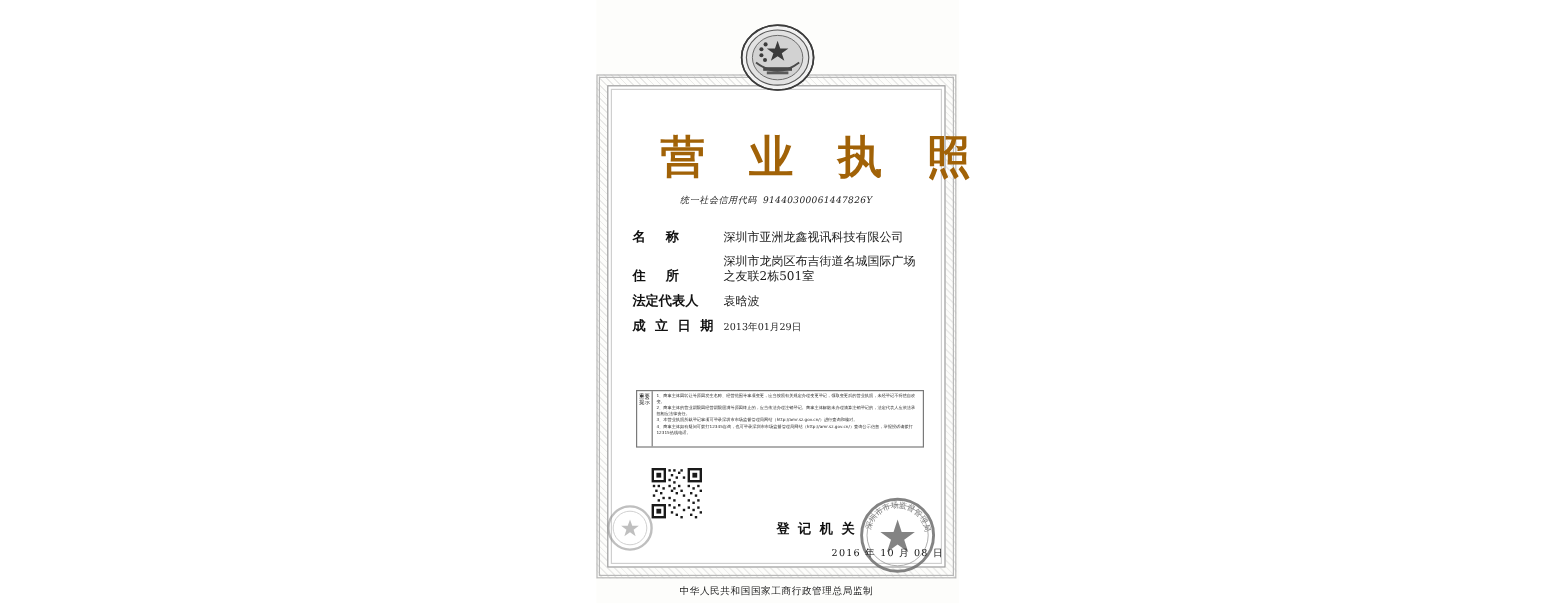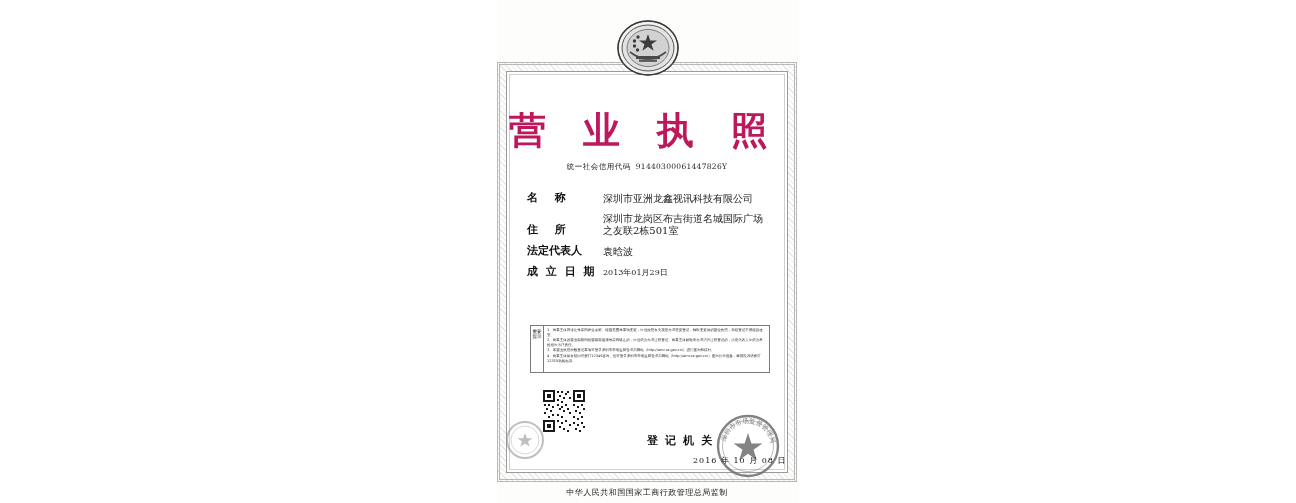--- a/index.html
+++ b/index.html
@@ -68,41 +68,42 @@
     height: 64px;
     z-index: 6;
   }
 
   
   .title {
     position: absolute;
     left: 0px;
     top: 106px;
     width: 324px;
-    text-align: left;
+    text-align: right;
     font-family: "DejaVu Serif", "Liberation Serif", serif;
     font-weight: bold;
     font-size: 37px;
     letter-spacing: 12px;
-    color: #be185d;
+    color: #a16207;
     text-indent: 12px;
     z-index: 5;
   }
 
   
   .code-line {
     position: absolute;
     left: 0px;
     top: 162px;
     width: 300px;
     text-align: center;
     font-size: 7.5px;
     color: #222;
     z-index: 5;
     white-space: nowrap;
+    font-style: italic;
   }
   .code-line .lbl { letter-spacing: 0.5px; }
   .code-line .val { margin-left: 5px; font-family: "DejaVu Serif","Liberation Serif",serif; letter-spacing: .3px;}
 
   
   .fields {
     position: absolute;
     left: 30px;
     top: 190px;
     width: 245px;

